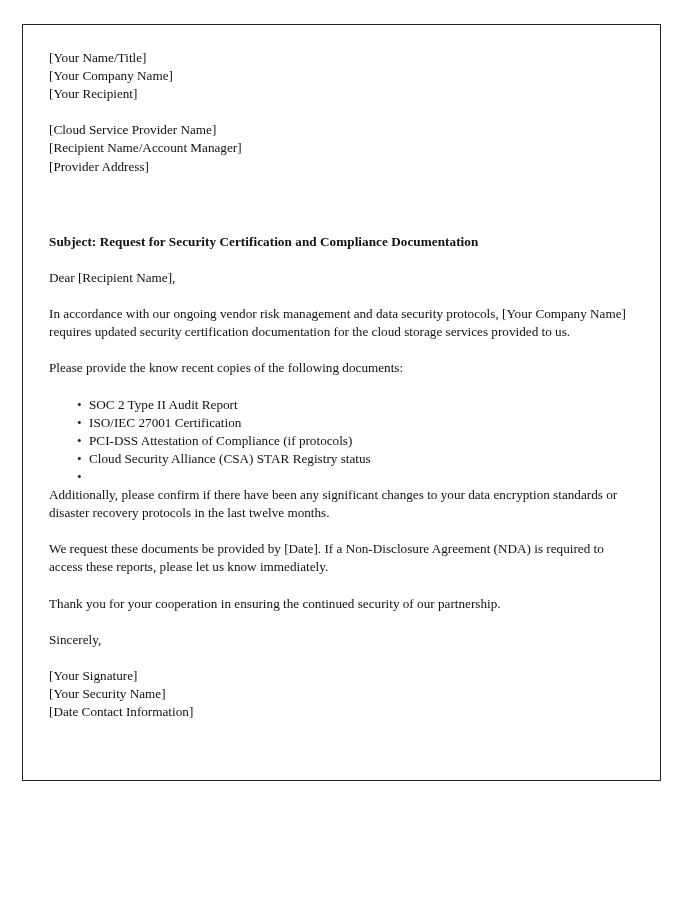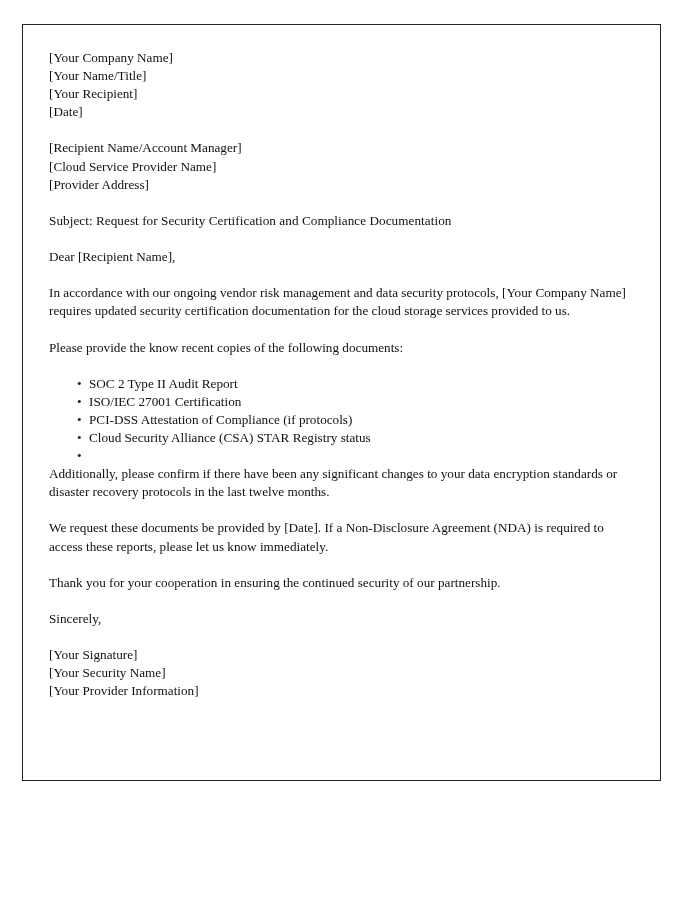--- a/index.html
+++ b/index.html
@@ -58,24 +58,25 @@
   .block {
     margin: 0;
   }
 
   
   .gap {
     height: 18.1px;
   }
 
   .subject {
-    font-weight: normal;
+    font-weight: bold;
     font-size: 13.2px;
     line-height: 18.1px;
     letter-spacing: 0.05px;
+    margin-top: 39px;
   }
 
   .bullet-list {
     margin: 0;
     padding: 0;
     list-style: none;
   }
 
   .bullet-item {
     position: relative;
@@ -93,31 +94,30 @@
   }
 </style>
 </head>
 <body>
 
 <div class="page">
   <div class="doc-frame">
     <div class="letter-body">
 
       <div class="block">
+        <div class="line">[Your Name/Title]</div>
         <div class="line">[Your Company Name]</div>
-        <div class="line">[Your Name/Title]</div>
         <div class="line">[Your Recipient]</div>
-        <div class="line">[Date]</div>
       </div>
 
       <div class="gap"></div>
 
       <div class="block">
+        <div class="line">[Cloud Service Provider Name]</div>
         <div class="line">[Recipient Name/Account Manager]</div>
-        <div class="line">[Cloud Service Provider Name]</div>
         <div class="line">[Provider Address]</div>
       </div>
 
       <div class="gap"></div>
 
       <div class="subject">Subject: Request for Security Certification and Compliance Documentation</div>
 
       <div class="gap"></div>
 
       <div class="line">Dear [Recipient Name],</div>
@@ -168,18 +168,18 @@
 
       <div class="gap"></div>
 
       <div class="line">Sincerely,</div>
 
       <div class="gap"></div>
 
       <div class="block">
         <div class="line">[Your Signature]</div>
         <div class="line">[Your Security Name]</div>
-        <div class="line">[Your Provider Information]</div>
+        <div class="line">[Date Contact Information]</div>
       </div>
 
     </div>
   </div>
 </div>
 
 </body></html>

